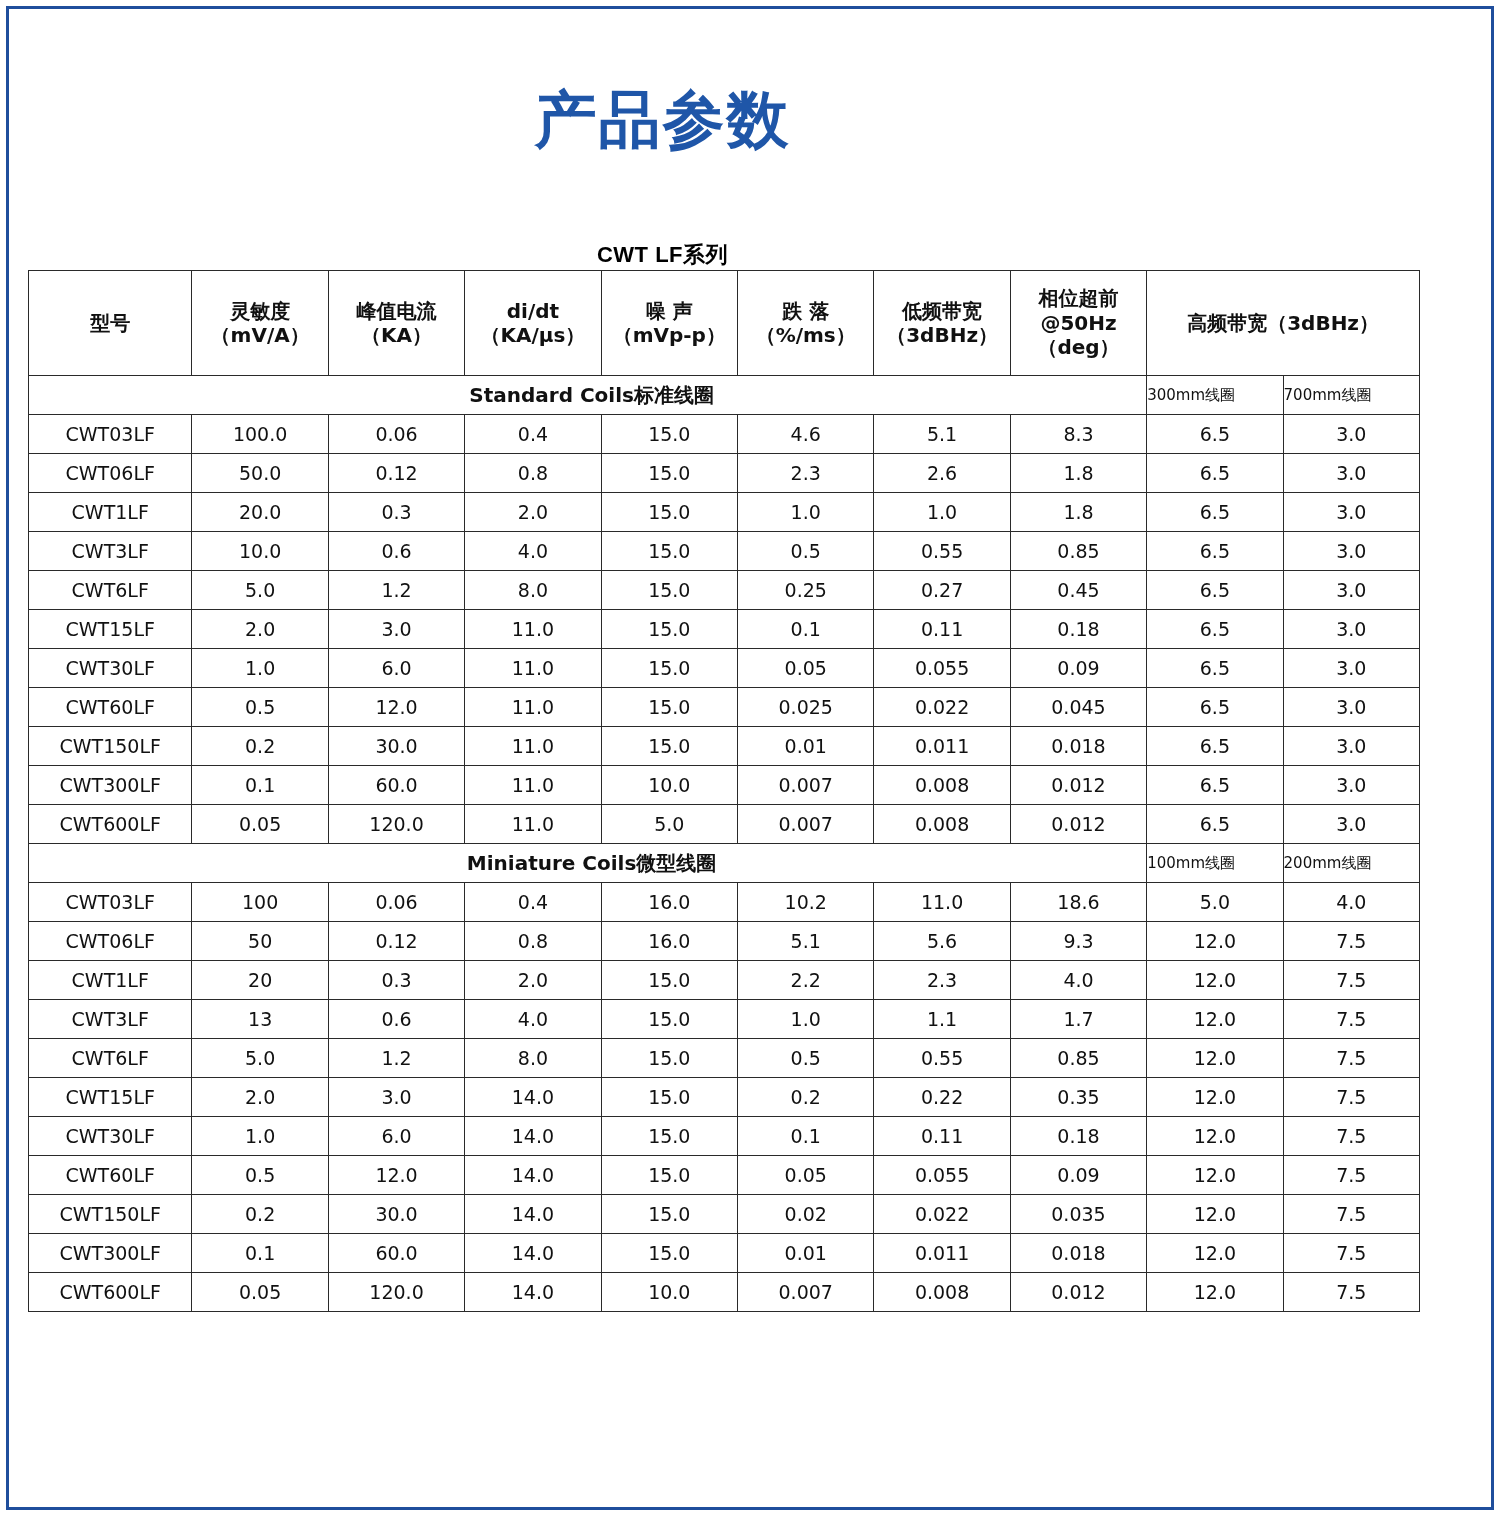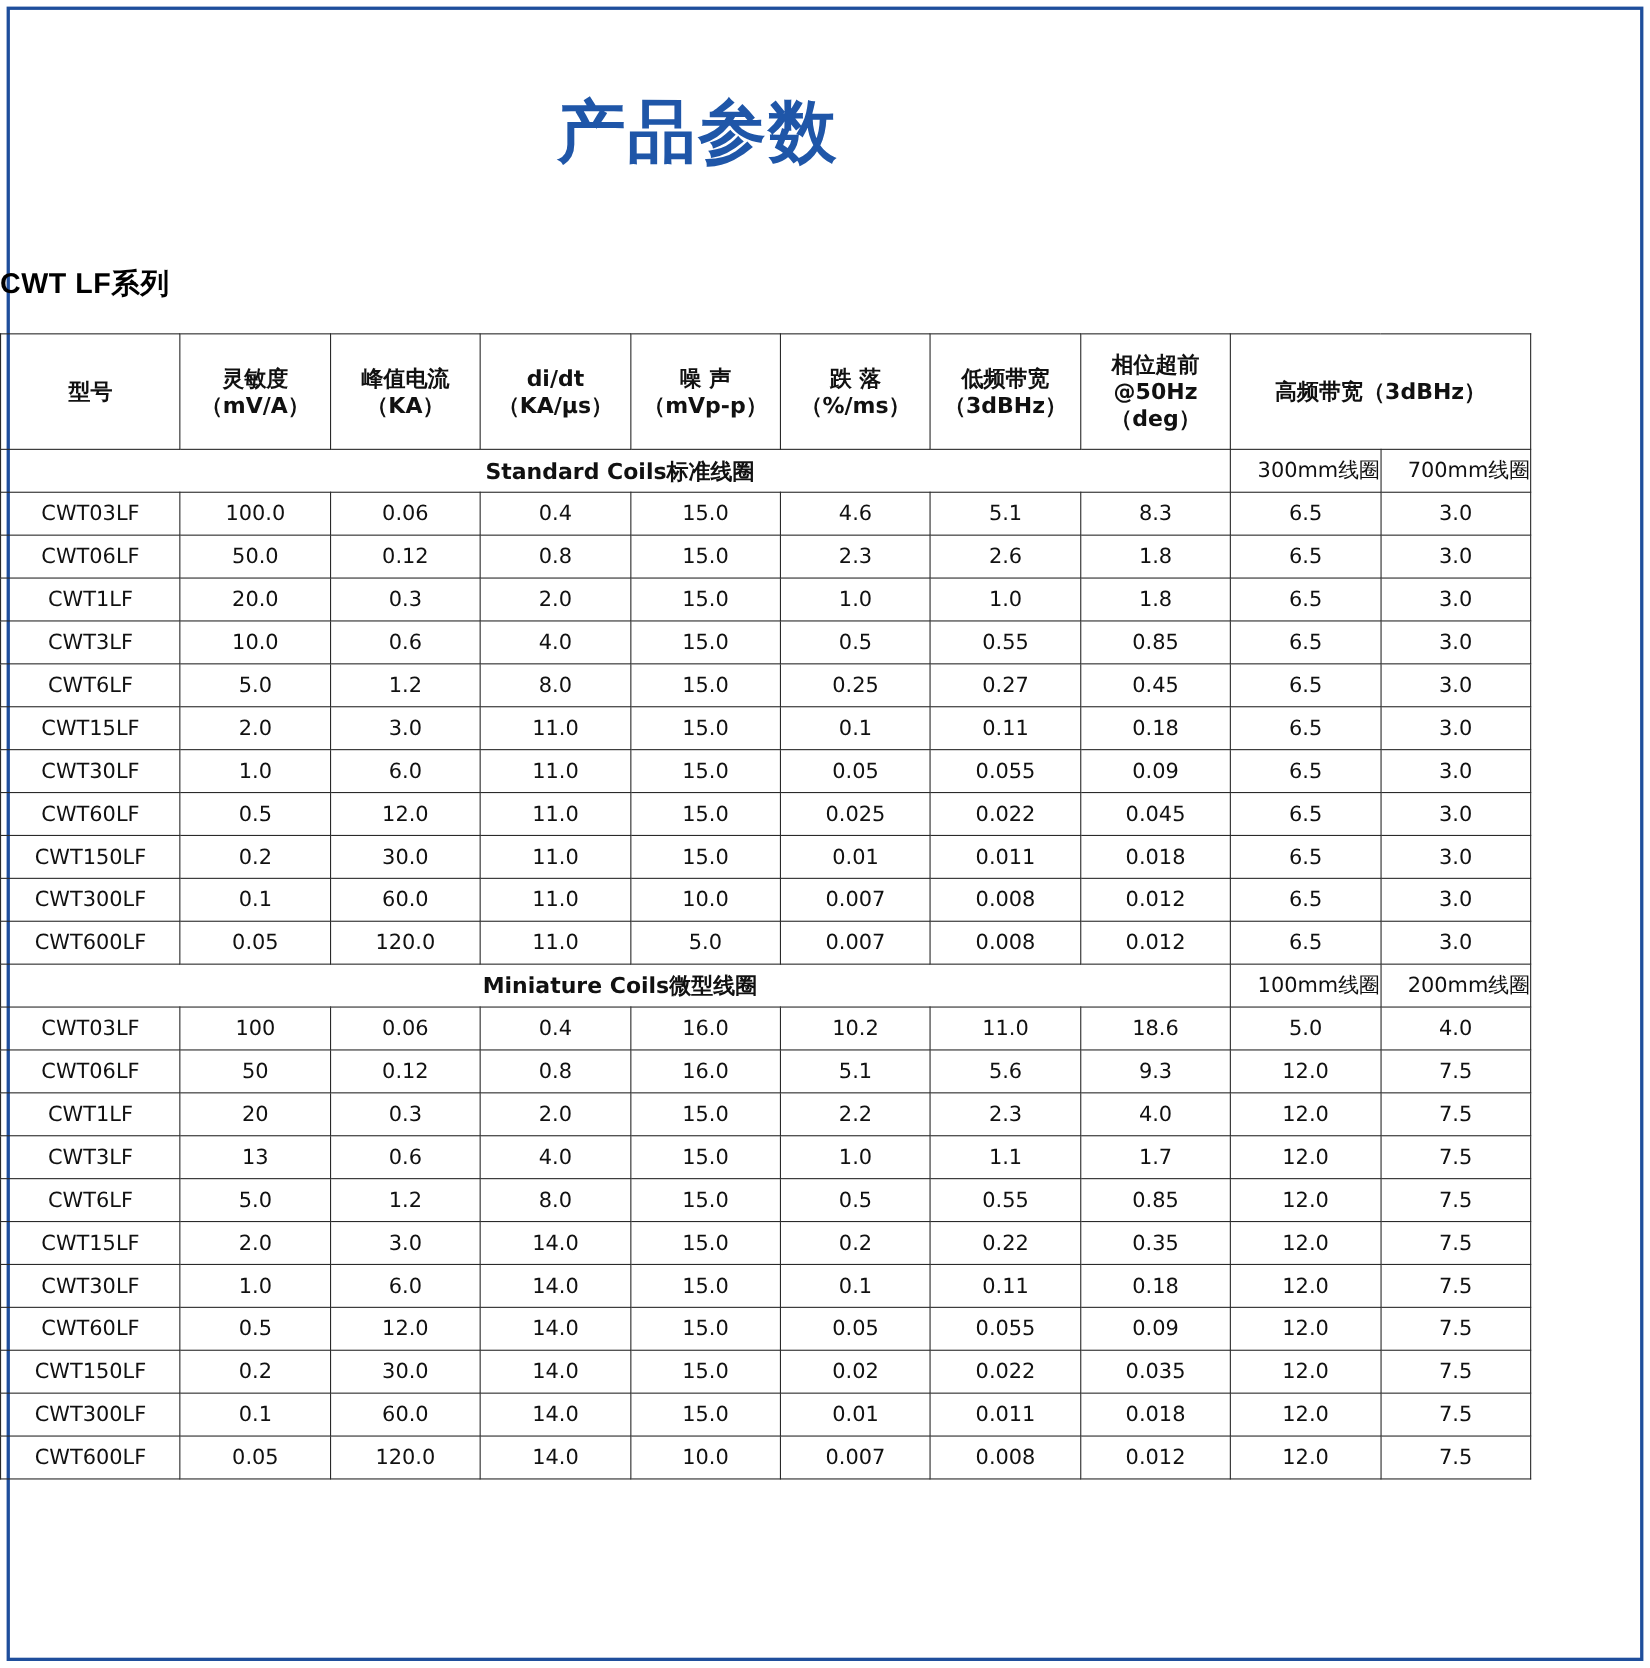--- a/index.html
+++ b/index.html
@@ -23,37 +23,38 @@
     bottom: 6px;
     border: 3px solid #1f4e9c;
     box-sizing: border-box;
   }
   .content {
     position: absolute;
     left: 0;
     top: 0;
     width: 1269px;
     height: 1516px;
+    padding-left: 28px;
   }
   .page-title {
     text-align: center;
     color: #1f56a8;
     font-size: 62px;
     font-weight: bold;
     letter-spacing: 2px;
     margin-top: 78px;
     font-family: "DejaVu Sans", "Liberation Sans", sans-serif;
   }
   .series-title {
-    text-align: left;
-    font-size: 26px;
+    text-align: center;
+    font-size: 22px;
     font-weight: bold;
     color: #000;
     margin-top: 78px;
-    margin-bottom: 28px;
+    margin-bottom: 0;
     letter-spacing: 0.5px;
   }
   .table-wrap {
     width: 1392px;
     margin: 0 auto;
   }
   table.params {
     border-collapse: collapse;
     width: 100%;
     table-layout: fixed;
@@ -81,23 +82,23 @@
     margin-left: 33px;
   }
   tr.group-row td {
     text-align: center;
     font-weight: bold;
     padding-left: 8px;
     height: 38px;
     font-size: 20px;
   }
   tr.group-row td.coil-label {
-    text-align: right;
+    text-align: left;
     font-weight: normal;
-    font-size: 19px;
+    font-size: 15px;
     padding-left: 0;
   }
   .col-model { width: 163px; }
   .col-sens { width: 136px; }
   .col-peak { width: 136px; }
   .col-didt { width: 136px; }
   .col-noise { width: 136px; }
   .col-droop { width: 136px; }
   .col-lfbw { width: 136px; }
   .col-phase { width: 136px; }

